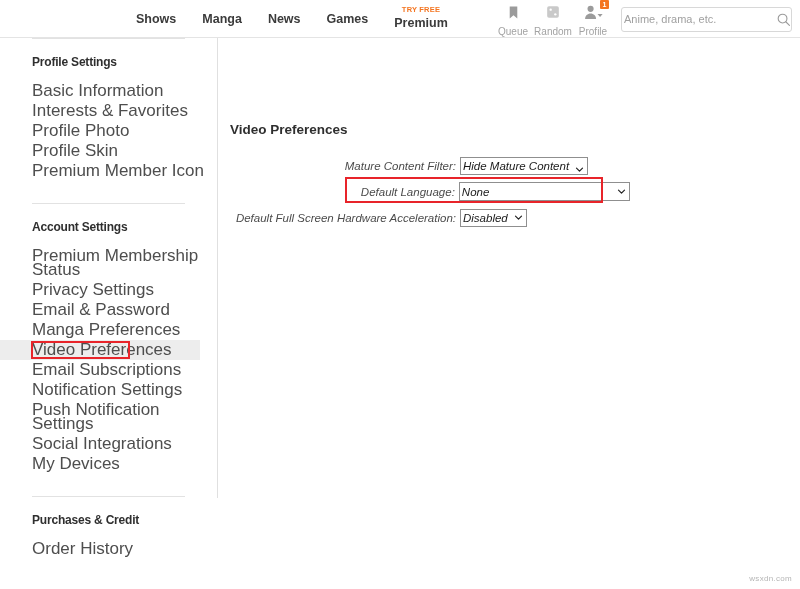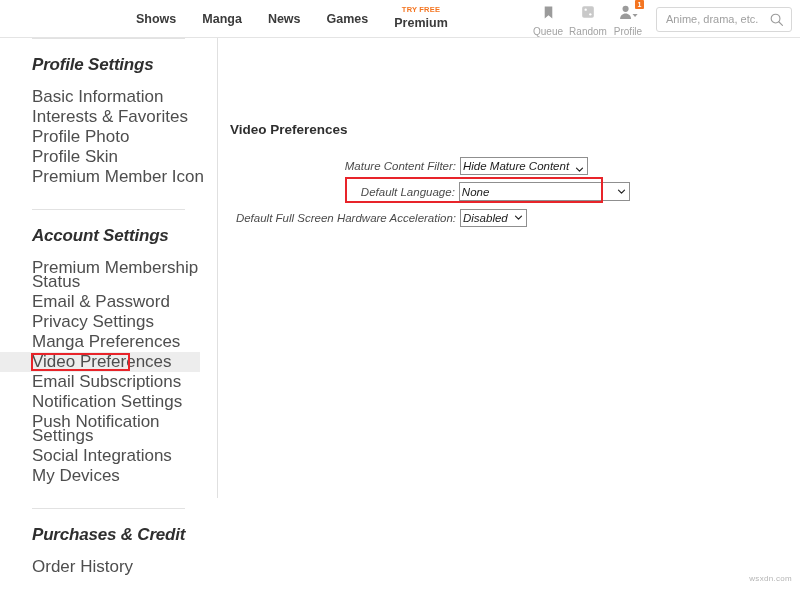--- a/index.html
+++ b/index.html
@@ -122,28 +122,28 @@
     height: 9px;
     border-radius: 1px;
     text-align: center;
     font-weight: bold;
     padding: 0 1px;
     box-sizing: border-box;
   }
 
   .searchbox {
     margin-left: 8px;
-    width: 136px;
+    width: 171px;
     height: 25px;
     border: 1px solid #d8d8d8;
     border-radius: 3px;
     background: #ffffff;
     display: flex;
     align-items: center;
-    padding: 0 7px;
+    padding: 0 0;
     box-sizing: border-box;
   }
   .search-input {
     border: none;
     outline: none;
     flex: 1 1 auto;
     font-size: 11px;
     color: #4a4a4a;
     font-family: "Liberation Sans", sans-serif;
     background: transparent;
@@ -176,26 +176,25 @@
     box-sizing: border-box;
   }
 
   .side-section { position: relative; }
   .side-rule {
     height: 1px;
     background: #e2e2e2;
     margin: 0 32px 0 32px;
   }
   .side-heading {
-    font-size: 17px;
+    font-size: 12px;
     font-weight: bold;
     color: #2f2f2f;
     padding: 16px 0 12px 32px;
     letter-spacing: -0.2px;
-    font-style: italic;
   }
   .side-item {
     font-size: 17px;
     color: #4e4e4e;
     padding: 3px 0 3px 32px;
     line-height: 14px;
     cursor: pointer;
     position: relative;
   }
   .side-item.active {
@@ -375,22 +374,22 @@
       <div class="side-item">Interests &amp; Favorites</div>
       <div class="side-item">Profile Photo</div>
       <div class="side-item">Profile Skin</div>
       <div class="side-item">Premium Member Icon</div>
     </div>
 
     <div class="side-section" style="margin-top:22px;">
       <div class="side-rule"></div>
       <div class="side-heading">Account Settings</div>
       <div class="side-item">Premium Membership Status</div>
+      <div class="side-item">Privacy Settings</div>
       <div class="side-item">Email &amp; Password</div>
-      <div class="side-item">Privacy Settings</div>
       <div class="side-item">Manga Preferences</div>
       <div class="side-item active">
         <span>Video Preferences</span>
         <span class="hl-box"></span>
       </div>
       <div class="side-item">Email Subscriptions</div>
       <div class="side-item">Notification Settings</div>
       <div class="side-item">Push Notification Settings</div>
       <div class="side-item">Social Integrations</div>
       <div class="side-item">My Devices</div>

